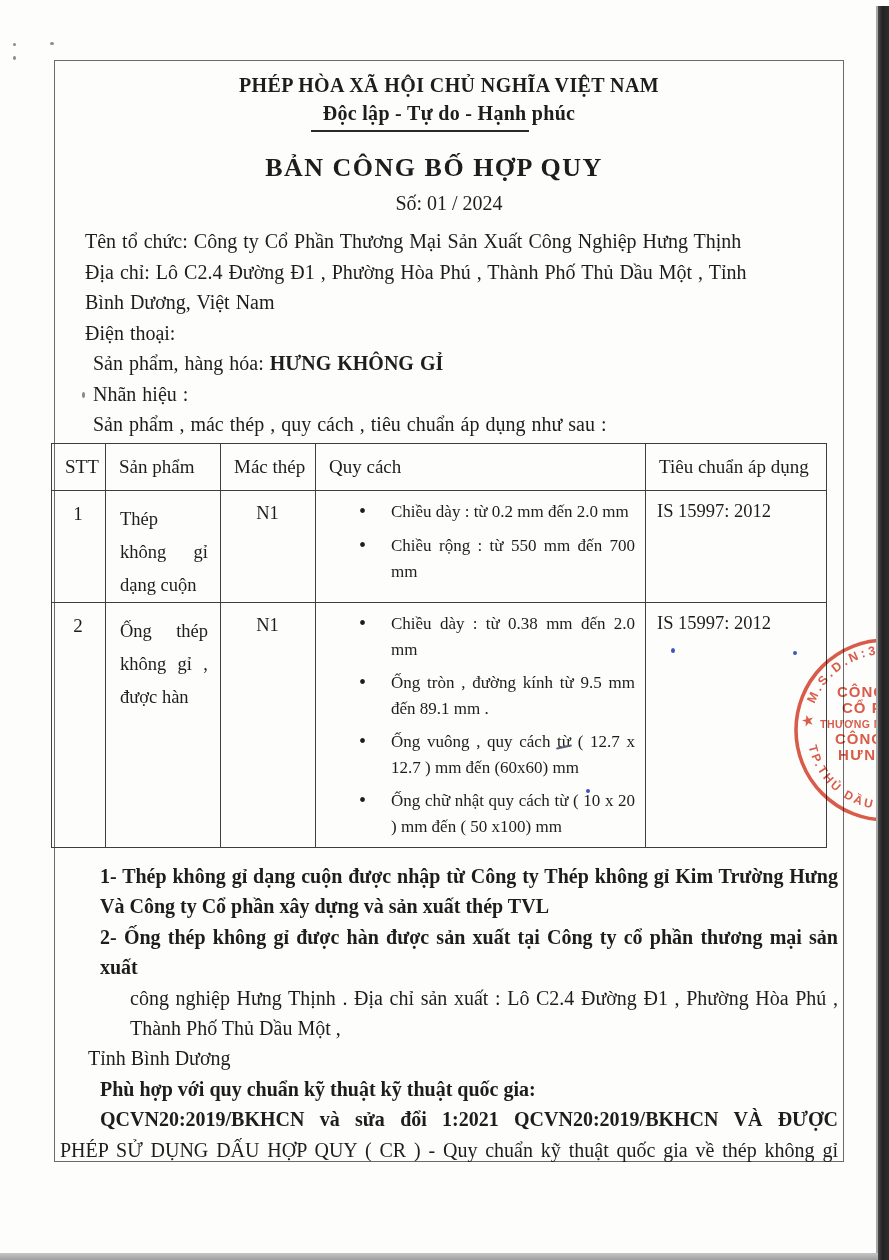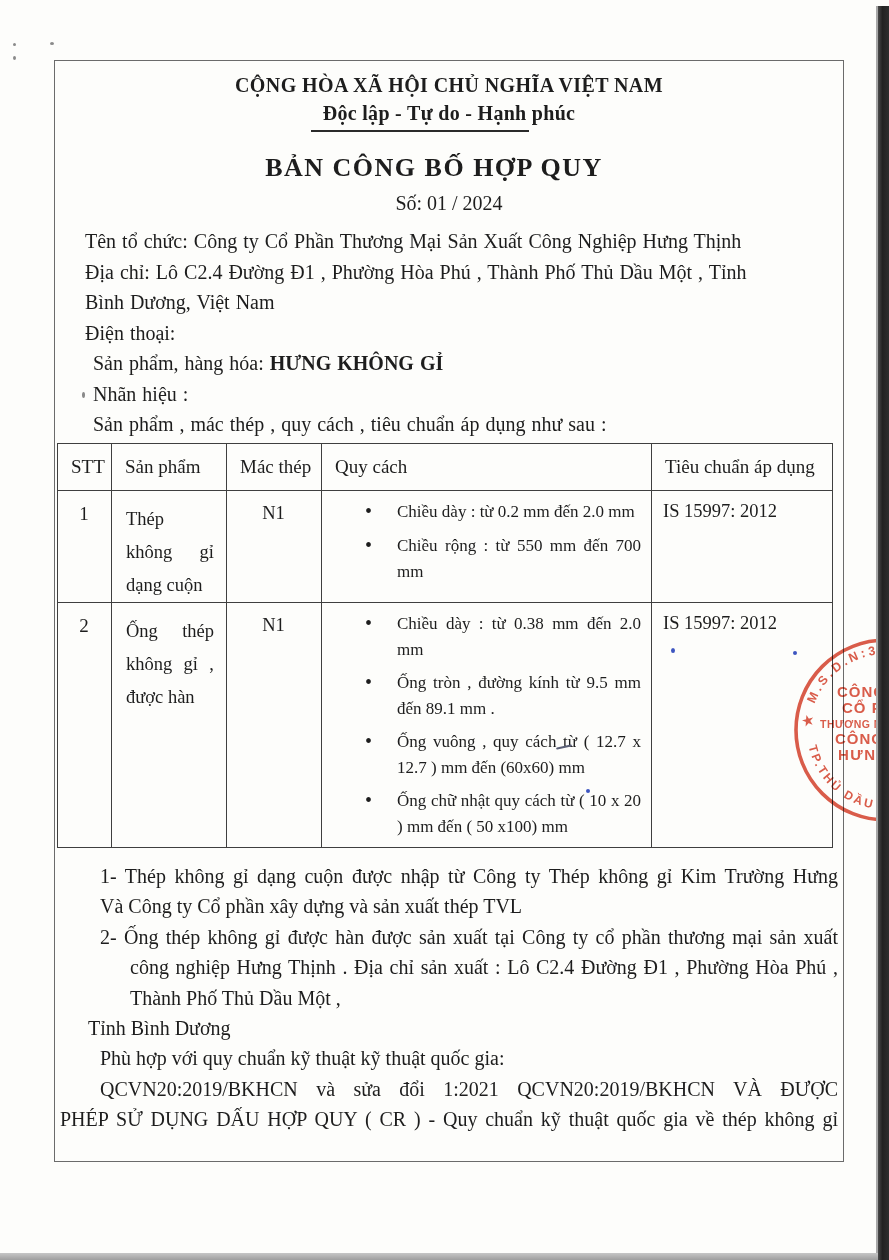--- a/index.html
+++ b/index.html
@@ -23,39 +23,39 @@
   .nat-line2{font-size:20px;font-weight:bold;margin-top:5px;letter-spacing:.3px;}
   .nat-underline{position:absolute;left:311px;top:130px;width:218px;height:2px;background:#2a2a2a;z-index:2;}
   .doc-title{position:absolute;left:54px;top:153px;width:760px;text-align:center;
     font-size:26px;font-weight:bold;letter-spacing:1.5px;z-index:2;}
   .doc-number{position:absolute;left:54px;top:192px;width:790px;text-align:center;font-size:20px;z-index:2;}
   
   .info{position:absolute;left:85px;top:226px;width:740px;font-size:20px;line-height:30.5px;z-index:2;word-spacing:1px;}
   .info .indent{padding-left:8px;}
   .bold{font-weight:bold;}
   
-  table.conf{position:absolute;left:57px;top:443px;width:775px;border-collapse:collapse;
+  table.conf{position:absolute;left:51px;top:443px;width:775px;border-collapse:collapse;
     table-layout:fixed;z-index:3;font-size:19px;}
   table.conf th,table.conf td{border:1.6px solid #3f3f3f;vertical-align:top;font-weight:normal;}
   table.conf th{height:42px;vertical-align:middle;text-align:left;padding:2px 6px 2px 13px;font-size:19px;}
   th.c,td.c{text-align:center;padding-left:0;}
   td.cell-stt{padding-top:12px;font-size:19px;}
   td.cell-sp{padding:12px 12px 0 14px;text-align:justify;text-align-last:auto;font-size:18.5px;line-height:33px;}
   td.cell-mt{padding-top:12px;font-size:18.5px;}
   td.cell-qc{padding:8px 10px 0 43px;}
   td.cell-tc{padding:10px 6px 0 11px;font-size:18.5px;}
   tr.r1{height:92px;} tr.r2{height:240px;}
   .qc-item{display:flex;margin-bottom:7px;}
   .qc-bullet{width:32px;flex:0 0 32px;font-size:14px;line-height:25px;}
   .qc-bullet::before{content:"\2022";font-size:20px;}
   .qc-text{width:244px;flex:0 0 244px;font-size:17px;line-height:26px;text-align:justify;}
   tr.r1 .qc-text{line-height:25.5px;}
   
   .notes{position:absolute;left:60px;top:861px;width:778px;font-size:20px;line-height:30.4px;z-index:2;}
-  .n-ind40{padding-left:40px;}
+  .n-ind40{padding-left:40px;font-weight:bold;}
   .n-ind70{padding-left:70px;}
   .n-ind28{padding-left:28px;}
   .jline{text-align:justify;text-align-last:justify;}
   
   .stamp{position:absolute;left:780px;top:622px;width:230px;height:230px;z-index:6;
     mix-blend-mode:multiply;opacity:.92;}
   .stamp text{font-family:"Liberation Sans", sans-serif;font-weight:bold;}
   
   .speck{position:absolute;border-radius:50%;z-index:5;}
   .sp-gray{background:#8a8a8a;}
@@ -64,21 +64,21 @@
 </head>
 <body>
 
 <div class="edge-right-line"></div>
 <div class="edge-right"></div>
 <div class="edge-bottom"></div>
 
 <div class="frame"></div>
 
 <div class="nat-header">
-  <div class="nat-line1">CỘNG HÒA XÃ HỘI CHỦ NGHĨA VIỆT NAM</div>
+  <div class="nat-line1">PHÉP HÒA XÃ HỘI CHỦ NGHĨA VIỆT NAM</div>
   <div class="nat-line2">Độc lập - Tự do - Hạnh phúc</div>
 </div>
 <div class="nat-underline"></div>
 
 <div class="doc-title">BẢN CÔNG BỐ HỢP QUY</div>
 <div class="doc-number">Số: 01 / 2024</div>
 
 <div class="info">
   <div>Tên tổ chức: Công ty Cổ Phần Thương Mại Sản Xuất Công Nghiệp Hưng Thịnh</div>
   <div>Địa chỉ: Lô C2.4 Đường Đ1 , Phường Hòa Phú , Thành Phố Thủ Dầu Một , Tỉnh</div>

